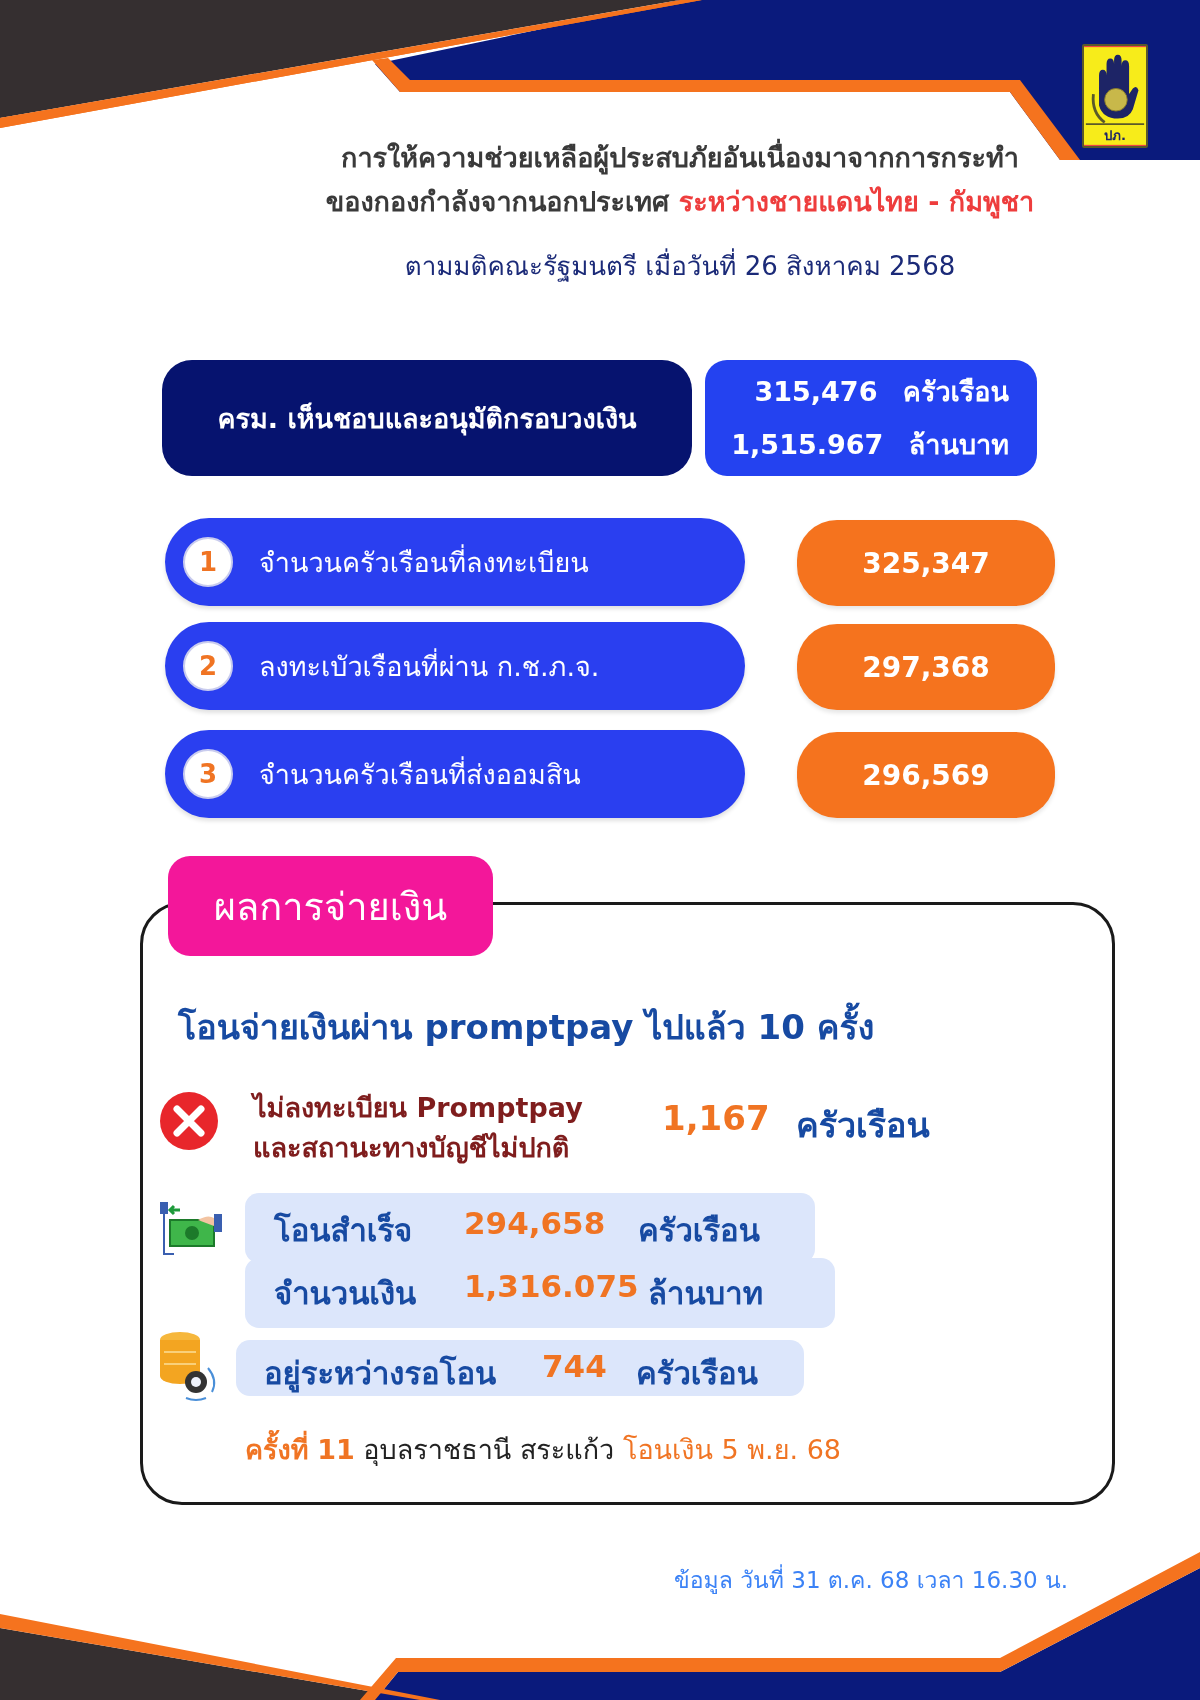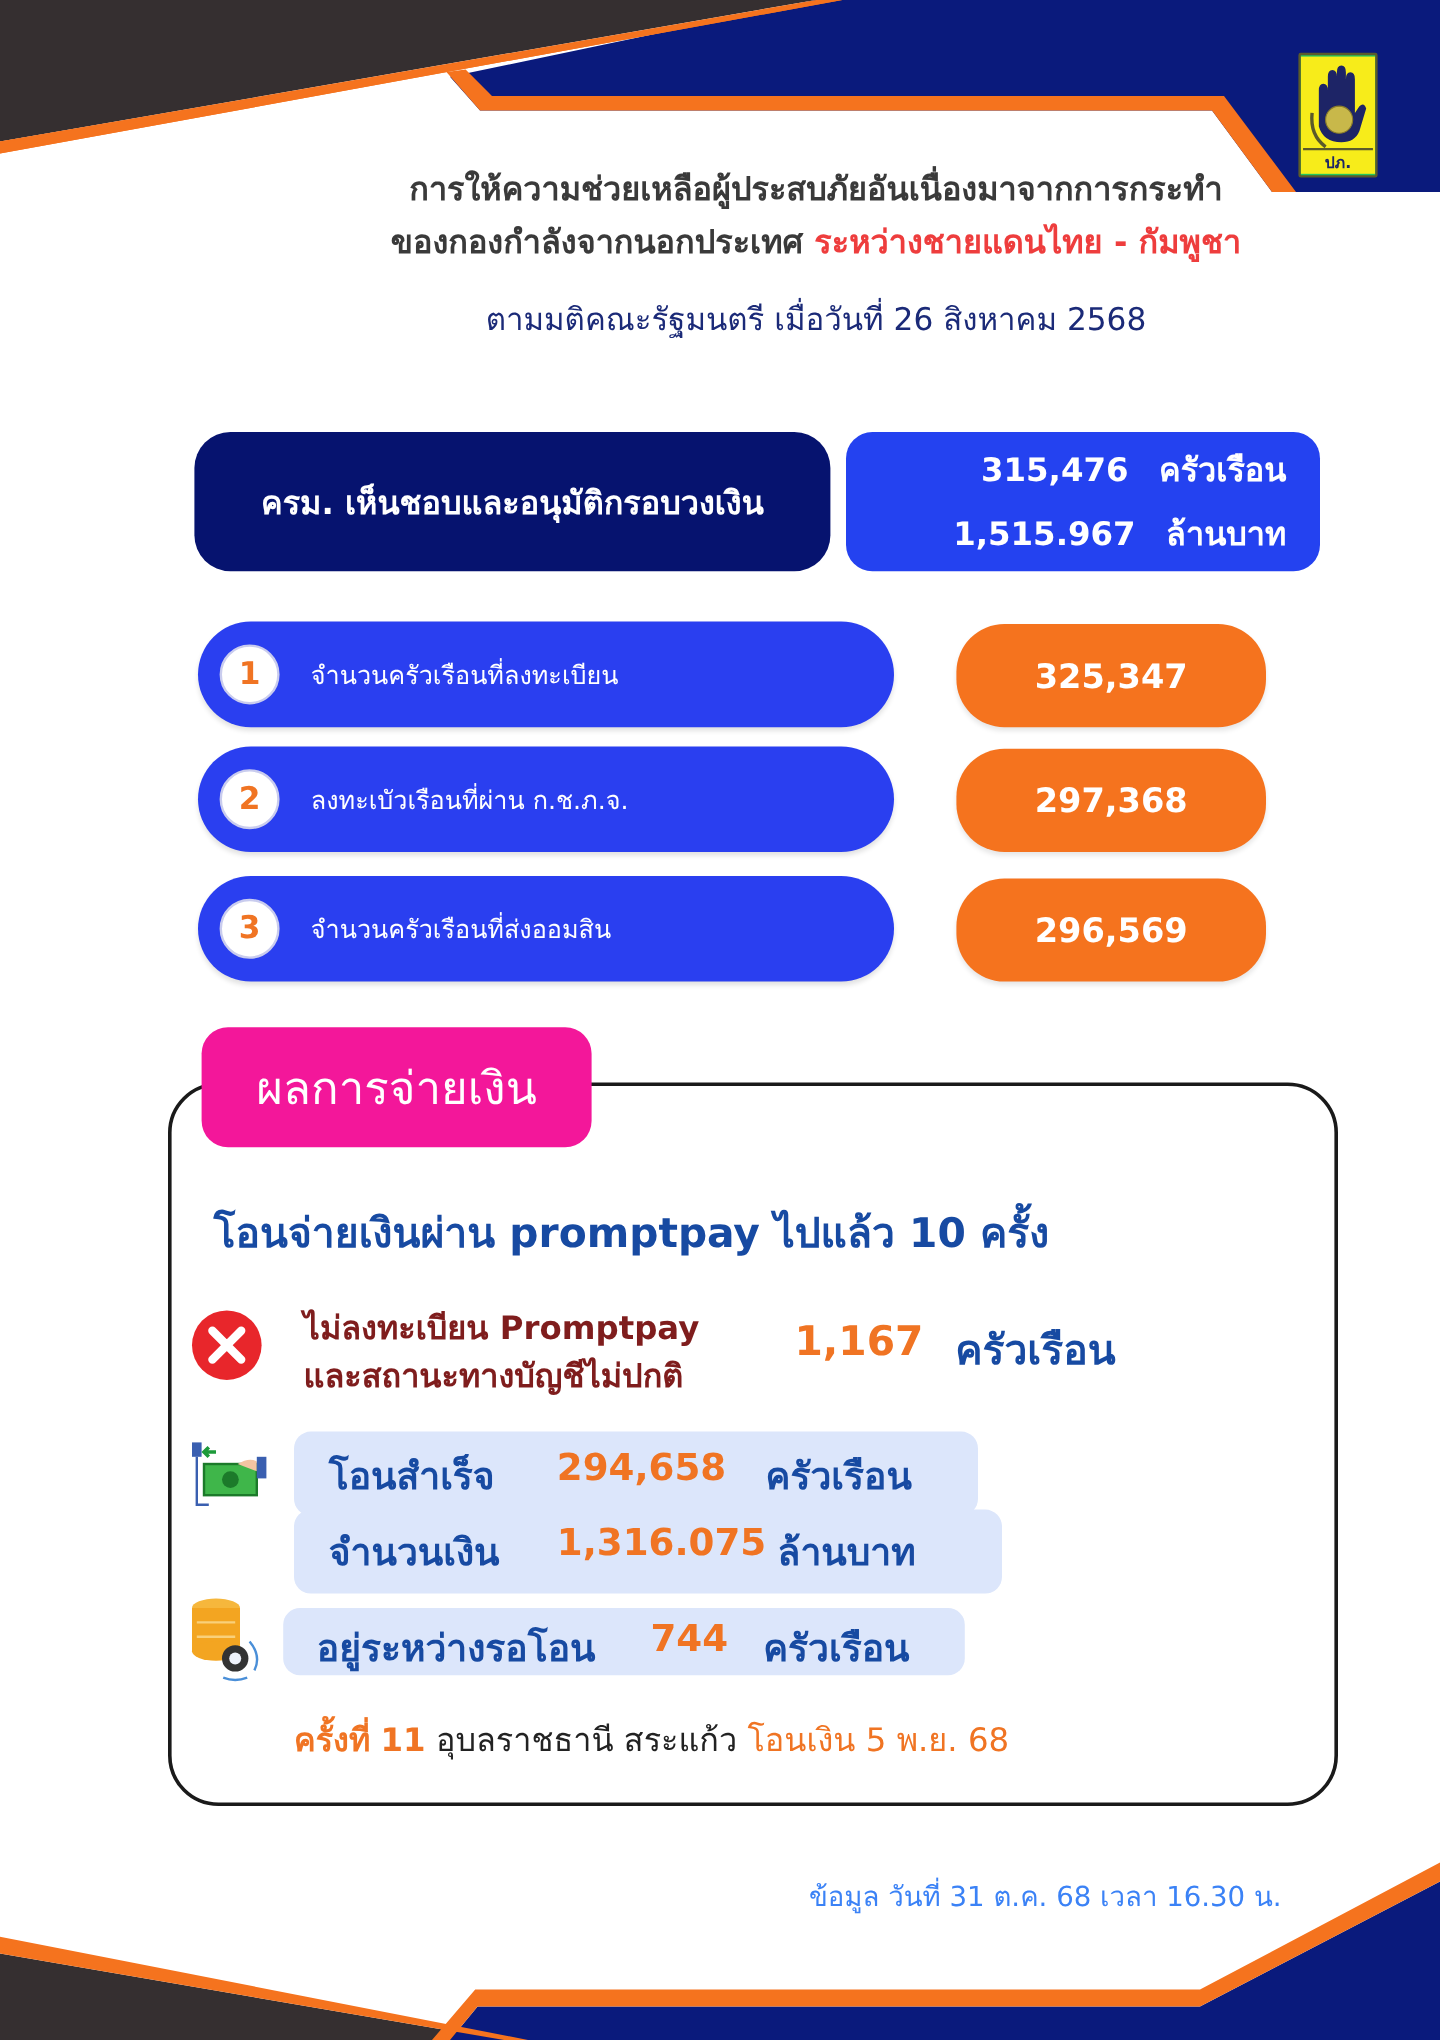--- a/index.html
+++ b/index.html
@@ -5,21 +5,21 @@
   * { margin: 0; padding: 0; box-sizing: border-box; }
   html, body { width: 1200px; height: 1700px; background: #ffffff; overflow: hidden; }
   body { position: relative; font-family: "DejaVu Sans", sans-serif; }
 
   .deco { position: absolute; left: 0; width: 1200px; pointer-events: none; }
   .deco-top { top: 0; height: 160px; }
   .deco-bottom { bottom: 0; height: 160px; }
 
   .logo {
     position: absolute; left: 1082px; top: 44px; width: 66px; height: 104px;
-    background: #22c55e; border: 2px solid #5b5a2a; border-radius: 2px;
+    background: #ef4444; border: 2px solid #5b5a2a; border-radius: 2px;
   }
   .logo svg { width: 100%; height: 100%; display: block; }
 
   .title {
     position: absolute; left: 0; width: 1200px; text-align: center;
     font-family: "DejaVu Sans", sans-serif; font-weight: bold;
   }
   .title-line1 { top: 136px; font-size: 27px; color: #3a3a3a; left: 80px; }
   .title-line2 { top: 180px; font-size: 27px; color: #3a3a3a; left: 80px; }
   .title-line2 .red { color: #ee3d3d; }
@@ -28,42 +28,42 @@
     font-size: 26px; color: #1b2a78; font-weight: normal;
   }
 
   .cab-box {
     position: absolute; left: 162px; top: 360px; width: 530px; height: 116px;
     background: #06136f; border-radius: 30px;
     display: flex; align-items: center; justify-content: center;
     color: #ffffff; font-size: 27px; font-weight: bold;
   }
   .cab-values {
-    position: absolute; left: 705px; top: 360px; width: 395px; height: 116px;
+    position: absolute; left: 705px; top: 360px; width: 332px; height: 116px;
     background: #2442f0; border-radius: 22px;
     color: #ffffff; font-weight: bold; font-size: 27px;
     display: flex; flex-direction: column; justify-content: center; align-items: flex-end;
     padding-right: 28px; gap: 10px;
   }
   .cab-values .num { margin-right: 16px; }
 
   .stat-row { position: absolute; left: 165px; width: 880px; height: 88px; }
   .stat-pill {
     position: absolute; left: 0; top: 0; width: 580px; height: 88px;
     background: #2a3ff0; border-radius: 44px;
     display: flex; align-items: center; padding-left: 18px;
     box-shadow: 0 3px 4px rgba(0,0,0,0.12);
   }
   .stat-circle {
     width: 50px; height: 50px; border-radius: 50%; background: #ffffff;
     border: 2px solid #c9ccee;
     display: flex; align-items: center; justify-content: center;
     color: #f07423; font-size: 26px; font-weight: bold;
   }
-  .stat-label { margin-left: 26px; color: #ffffff; font-size: 21px; }
+  .stat-label { margin-left: 26px; color: #ffffff; font-size: 27px; }
   .stat-value {
     position: absolute; left: 632px; top: 2px; width: 258px; height: 86px;
     background: #f5731e; border-radius: 40px;
     display: flex; align-items: center; justify-content: center;
     color: #ffffff; font-size: 28px; font-weight: bold;
     box-shadow: 0 3px 4px rgba(0,0,0,0.10);
   }
 
   .result-card {
     position: absolute; left: 140px; top: 902px; width: 975px; height: 603px;

